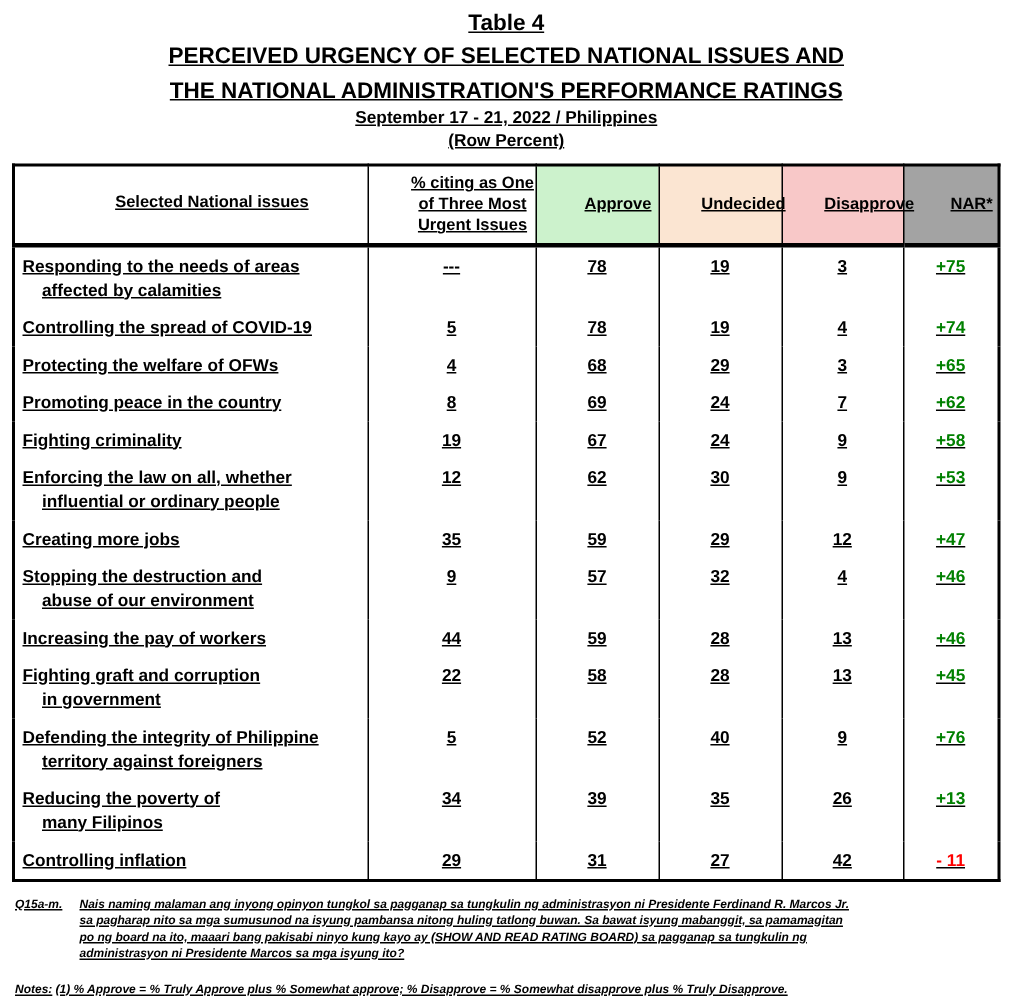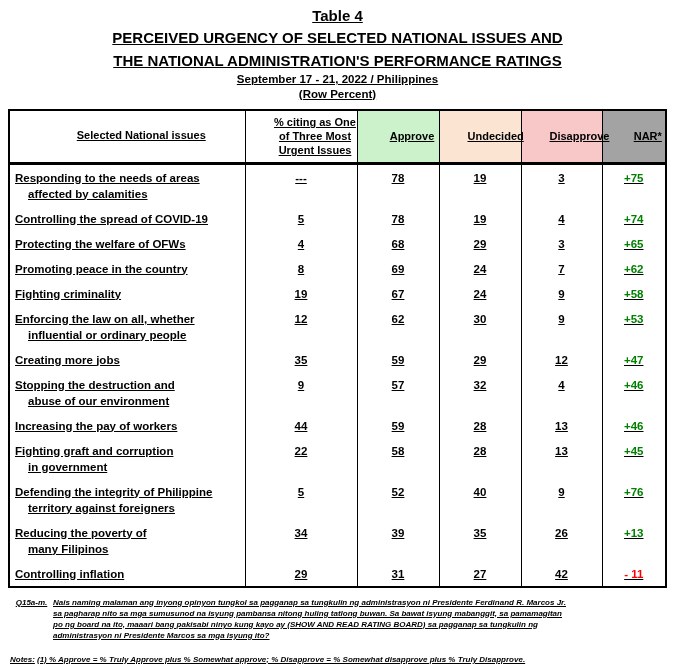--- a/index.html
+++ b/index.html
@@ -52,21 +52,21 @@
     display: flex;
     font-size: 8px;
     font-weight: bold;
     font-style: italic;
     line-height: 11px;
     margin-left: 10px;
   }
   .footnote.q { margin-top: 9px; }
   .footnote.n { margin-top: 13px; }
   .fn-label { flex-shrink: 0; }
-  .footnote.q .fn-label { width: 43px; text-align: center; }
+  .footnote.q .fn-label { width: 43px; }
   .footnote.n .fn-label { width: 27px; }
   .fn-text { white-space: pre-line; }
 </style>
 </head>
 <body>
 
 <div class="page">
 
   <div class="title-block">
     <div class="t-num">Table 4</div>

